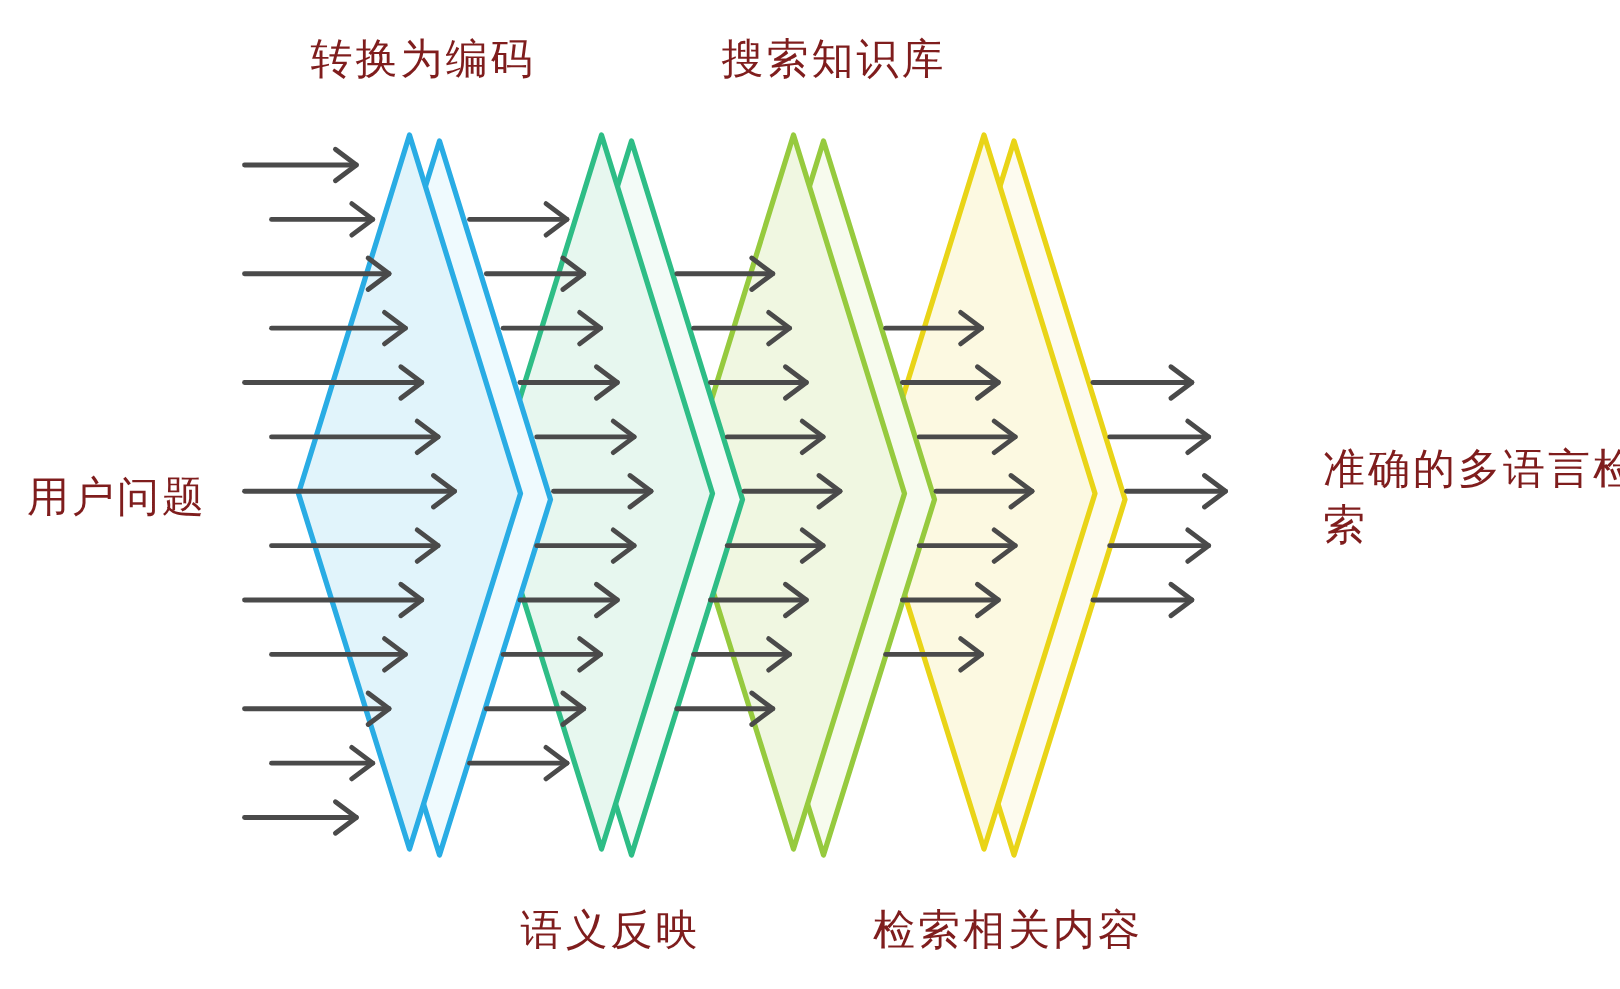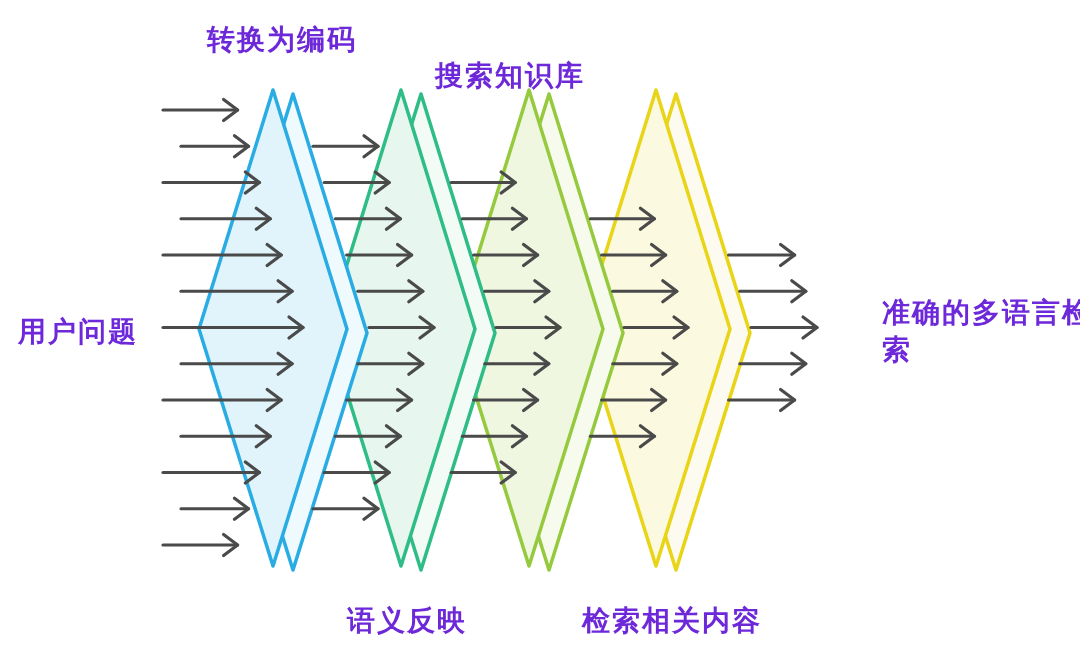--- a/index.html
+++ b/index.html
@@ -3,26 +3,26 @@
 <meta charset="utf-8">
 <style>
   html,body{margin:0;padding:0;}
   body{
     width:1080px;height:659px;background:#ffffff;overflow:hidden;
     font-family:"Liberation Sans","DejaVu Sans",sans-serif;
   }
   .canvas{position:relative;width:1080px;height:659px;background:#ffffff;}
   .canvas svg{position:absolute;left:0;top:0;}
   .lbl{
-    position:absolute;color:#6d28d9;font-size:28px;font-weight:700;
+    position:absolute;color:#7f1d1d;font-size:28px;font-weight:400;
     letter-spacing:2px;white-space:nowrap;line-height:37px;
   }
   .lbl.centered{transform:translate(-50%,-50%);}
   .lbl-top-1{left:282px;top:39px;}
-  .lbl-top-2{left:510px;top:39px;margin-top:36px;}
+  .lbl-top-2{left:556px;top:39px;}
   .lbl-bottom-1{left:407px;top:620px;}
   .lbl-bottom-2{left:672px;top:620px;}
   .lbl-left{left:18px;top:331px;transform:translateY(-50%);}
   .lbl-right{left:842px;top:294px;transform:none;}
   .lbl-right .line{white-space:nowrap;margin-left:40px;}
 </style>
 </head>
 <body>
 
 <div class="canvas">

